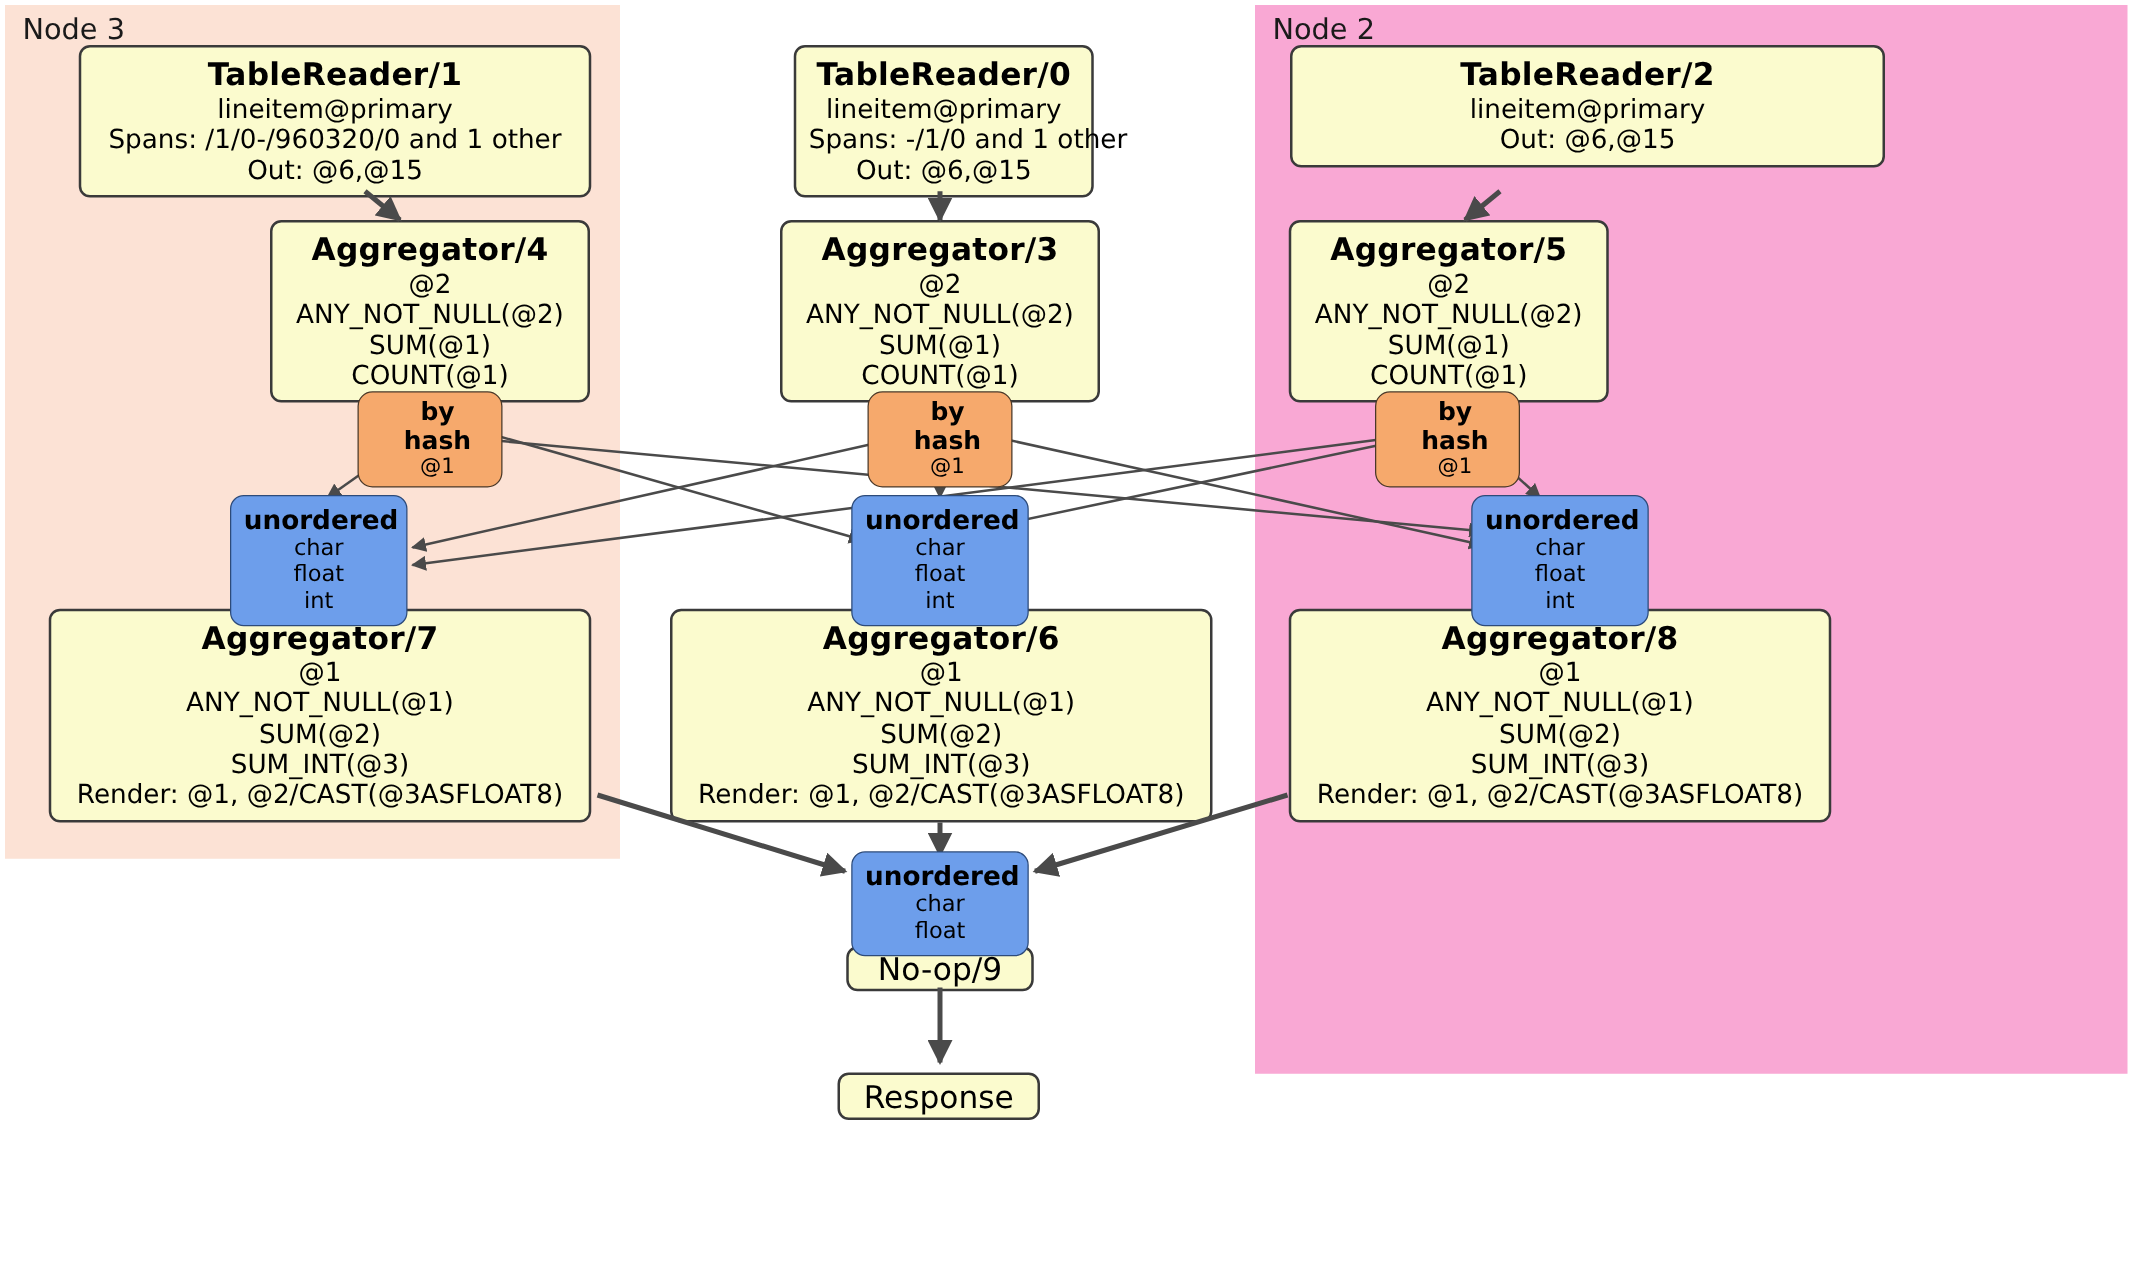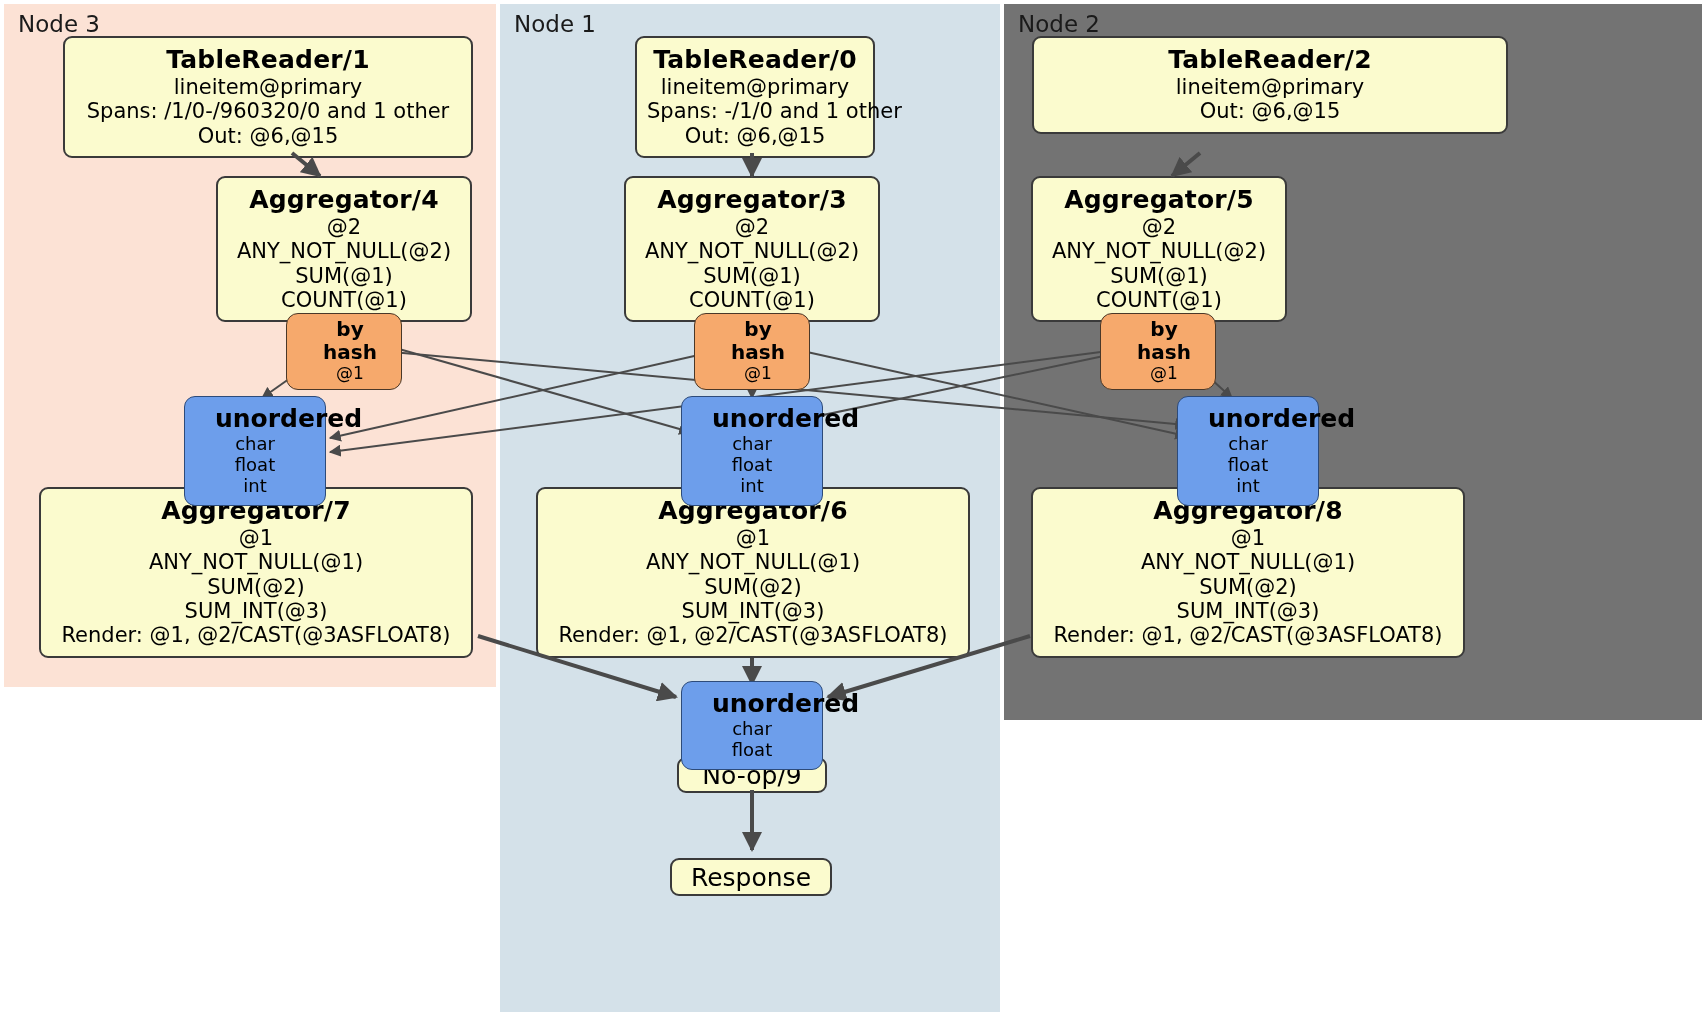--- a/index.html
+++ b/index.html
@@ -28,21 +28,21 @@
     top: 7px;
     left: 14px;
     font-size: 23px;
     color: #1a1a1a;
     font-family: "DejaVu Sans", "Liberation Sans", sans-serif;
     white-space: nowrap;
   }
 
   #panel-node3 { left: 4px;    top: 4px;  width: 492px;  height: 683px; background: #fce2d5; }
   #panel-node1 { left: 500px;  top: 4px;  width: 500px;  height: 1008px; background: #d4e1e9; }
-  #panel-node2 { left: 1004px; top: 4px;  width: 698px;  height: 716px; background: #737373; }
+  #panel-node2 { left: 1004px; top: 4px;  width: 698px;  height: 855px; background: #f9a8d4; }
 
   
   #edges {
     position: absolute;
     left: 0; top: 0;
     width: 1706px;
     height: 1016px;
     pointer-events: none;
   }
 
@@ -86,24 +86,23 @@
 
   .sync {
     background: #6d9eeb;
     border: 1.5px solid #2d4b7a;
     border-radius: 11px;
     padding: 7px 10px 8px 10px;
     font-size: 18px;
   }
   .sync .stitle {
     font-weight: bold;
-    font-size: 25px;
+    font-size: 21px;
     display: block;
     margin-bottom: 1px;
-    margin-left: 20px;
   }
   .sync .sln { display: block; font-size: 18px; }
 
   .small-proc {
     background: #fbfbce;
     border: 2px solid #3a3a3a;
     border-radius: 9px;
     font-weight: normal;
     font-size: 25px;
     display: flex;
@@ -118,23 +117,20 @@
   .layer-sync   { z-index: 30; }
 </style>
 </head>
 <body>
 
 <div id="canvas">
 
   <div class="node-panel" id="panel-node3">
     <span class="node-label">Node 3</span>
   </div>
-  <div class="node-panel" id="panel-node1">
-    <span class="node-label">Node 1</span>
-  </div>
   <div class="node-panel" id="panel-node2">
     <span class="node-label">Node 2</span>
   </div>
 
   <svg id="edges" class="layer-edge" viewBox="0 0 1706 1016" xmlns="http://www.w3.org/2000/svg">
     <defs>
       <marker id="arrow-thick" viewBox="0 0 10 10" refX="9" refY="5" markerWidth="5" markerHeight="5" orient="auto-start-reverse">
         <path d="M 0 0 L 10 5 L 0 10 z" fill="#4a4a4a"></path>
       </marker>
       <marker id="arrow-thin" viewBox="0 0 10 10" refX="9" refY="5" markerWidth="6" markerHeight="6" orient="auto-start-reverse">

